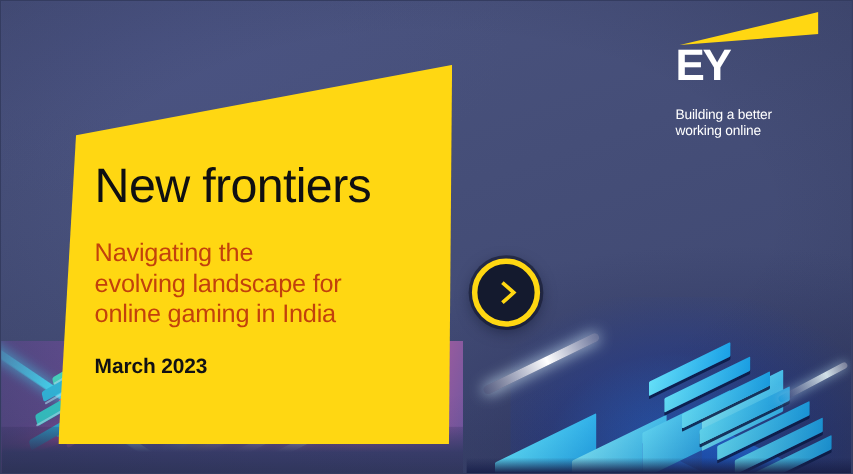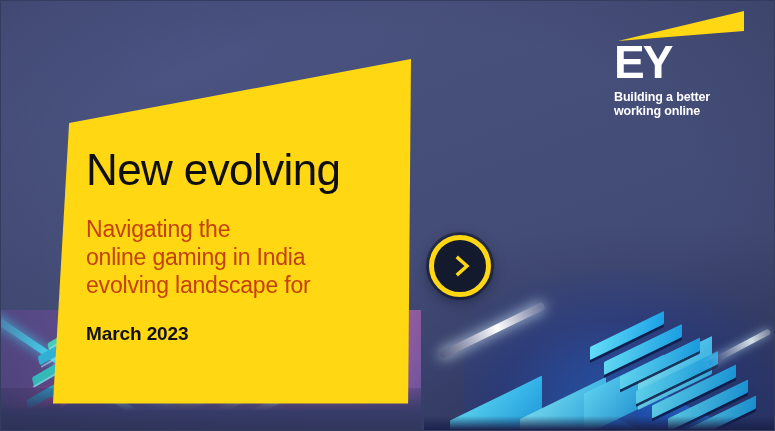--- a/index.html
+++ b/index.html
@@ -188,26 +188,26 @@
   .datetxt{
     margin-top:24px;
     font-size:19px; font-weight:700; color:#111114;
     letter-spacing:-0.1px;
   }
 
   
   .ey{ position:absolute; right:30px; top:8px; width:130px; }
   .ey-beam{ width:100%; height:34px; display:block; }
   .ey-mark{
-    font-size:46px; font-weight:700; color:#ffffff;
+    font-size:40px; font-weight:700; color:#ffffff;
     letter-spacing:-2px; line-height:.95; margin-top:-2px;
   }
   .ey-tag{
-    margin-top:5px;
-    font-size:12.5px; font-weight:700; color:#ffffff;
+    margin-top:18px;
+    font-size:12.5px; font-weight:400; color:#ffffff;
     line-height:1.16; letter-spacing:-0.15px;
   }
 
   
   .cta{
     position:absolute; left:428px; top:234px;
     width:62px; height:62px; border-radius:50%;
     background:#141a2e; border:5px solid #ffd712;
     display:flex; align-items:center; justify-content:center;
     box-shadow:0 0 0 3px rgba(16,20,40,.55), 0 4px 14px rgba(10,14,35,.55);
@@ -283,25 +283,25 @@
     <div class="br-streak"></div>
     <div class="br-streak-2"></div>
     <div class="br-floor"></div>
   </div>
 
   <div class="bg-vignette"></div>
 
   <div class="panel">
     <div class="panel-inner">
       <div class="panel-text">
-        <div class="headline">New evolving</div>
+        <div class="headline">New frontiers</div>
         <div class="subhead">
           <div>Navigating the</div>
+          <div>evolving landscape for</div>
           <div>online gaming in India</div>
-          <div>evolving landscape for</div>
         </div>
         <div class="datetxt">March 2023</div>
       </div>
     </div>
   </div>
 
   <div class="ey">
     <svg class="ey-beam" viewBox="0 0 130 34">
       <polygon points="4,32 130,2 130,22" fill="#ffd712"></polygon>
     </svg>

